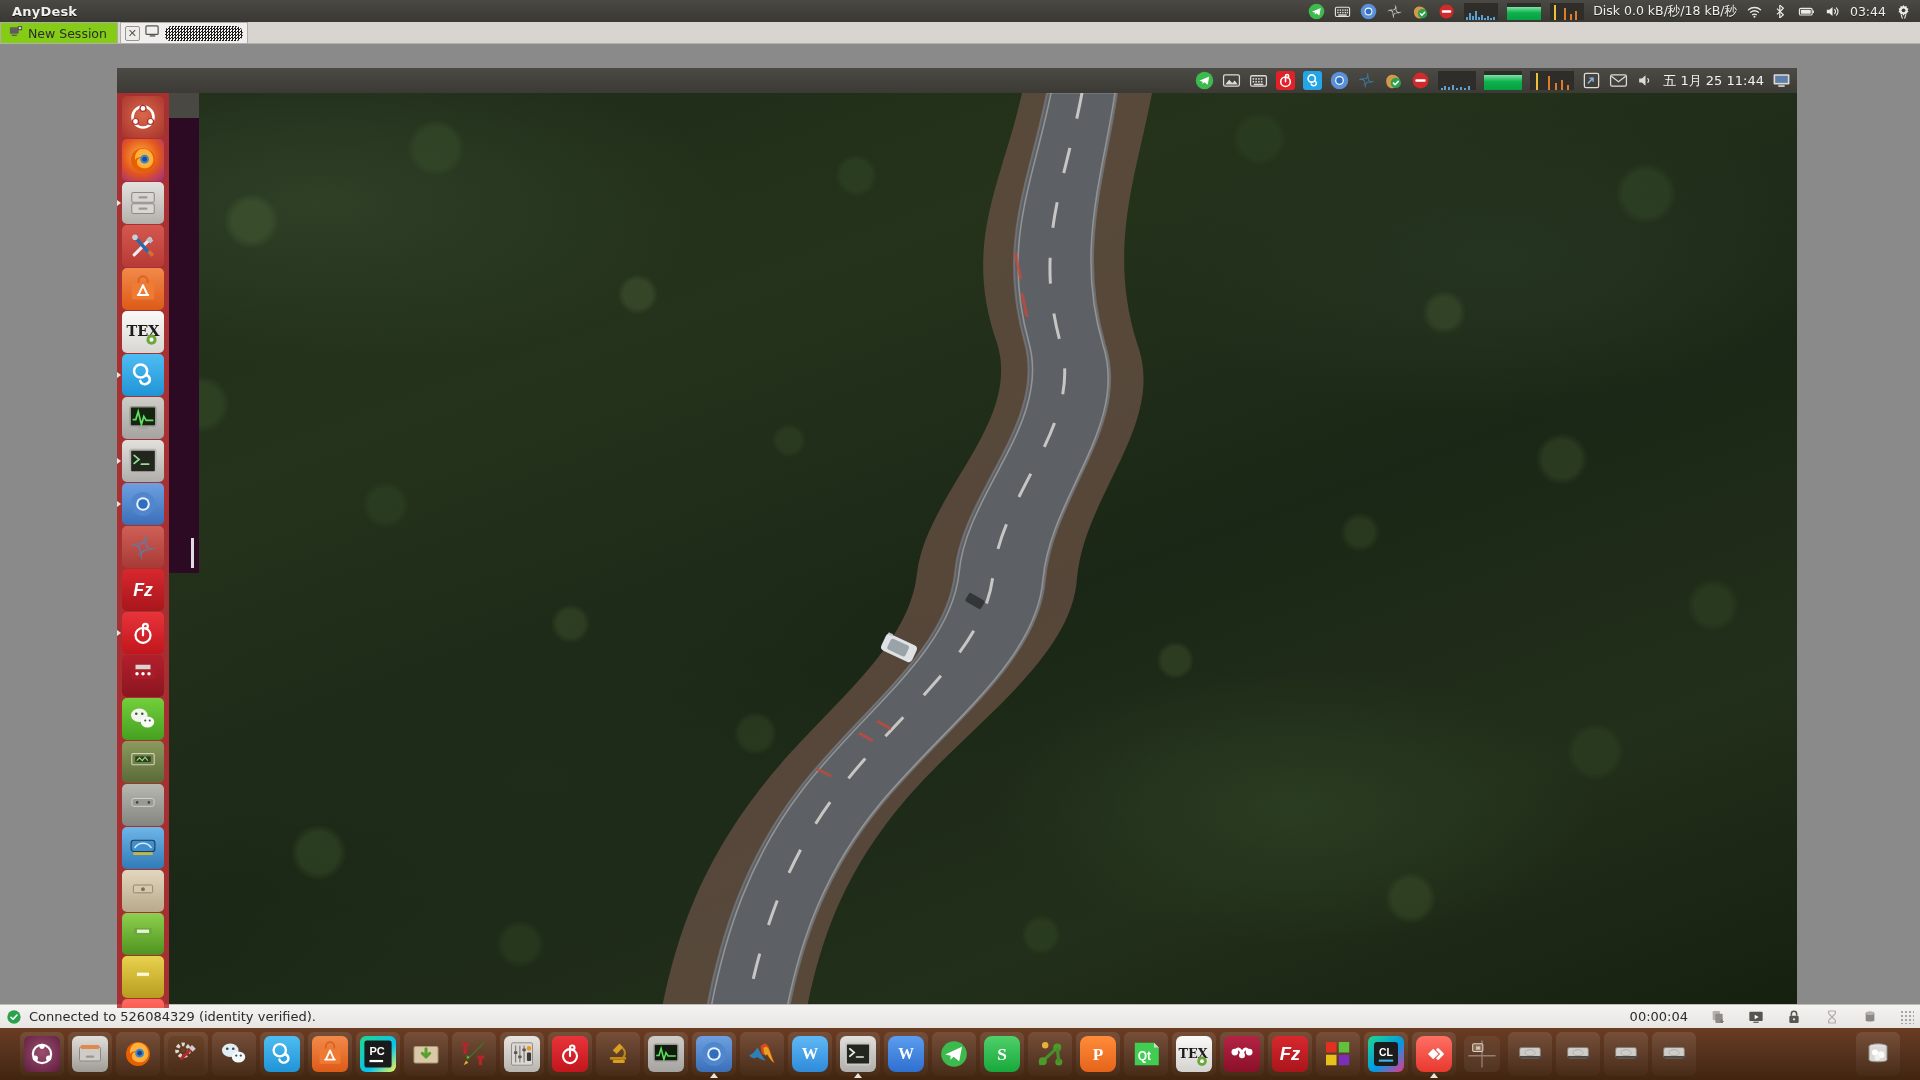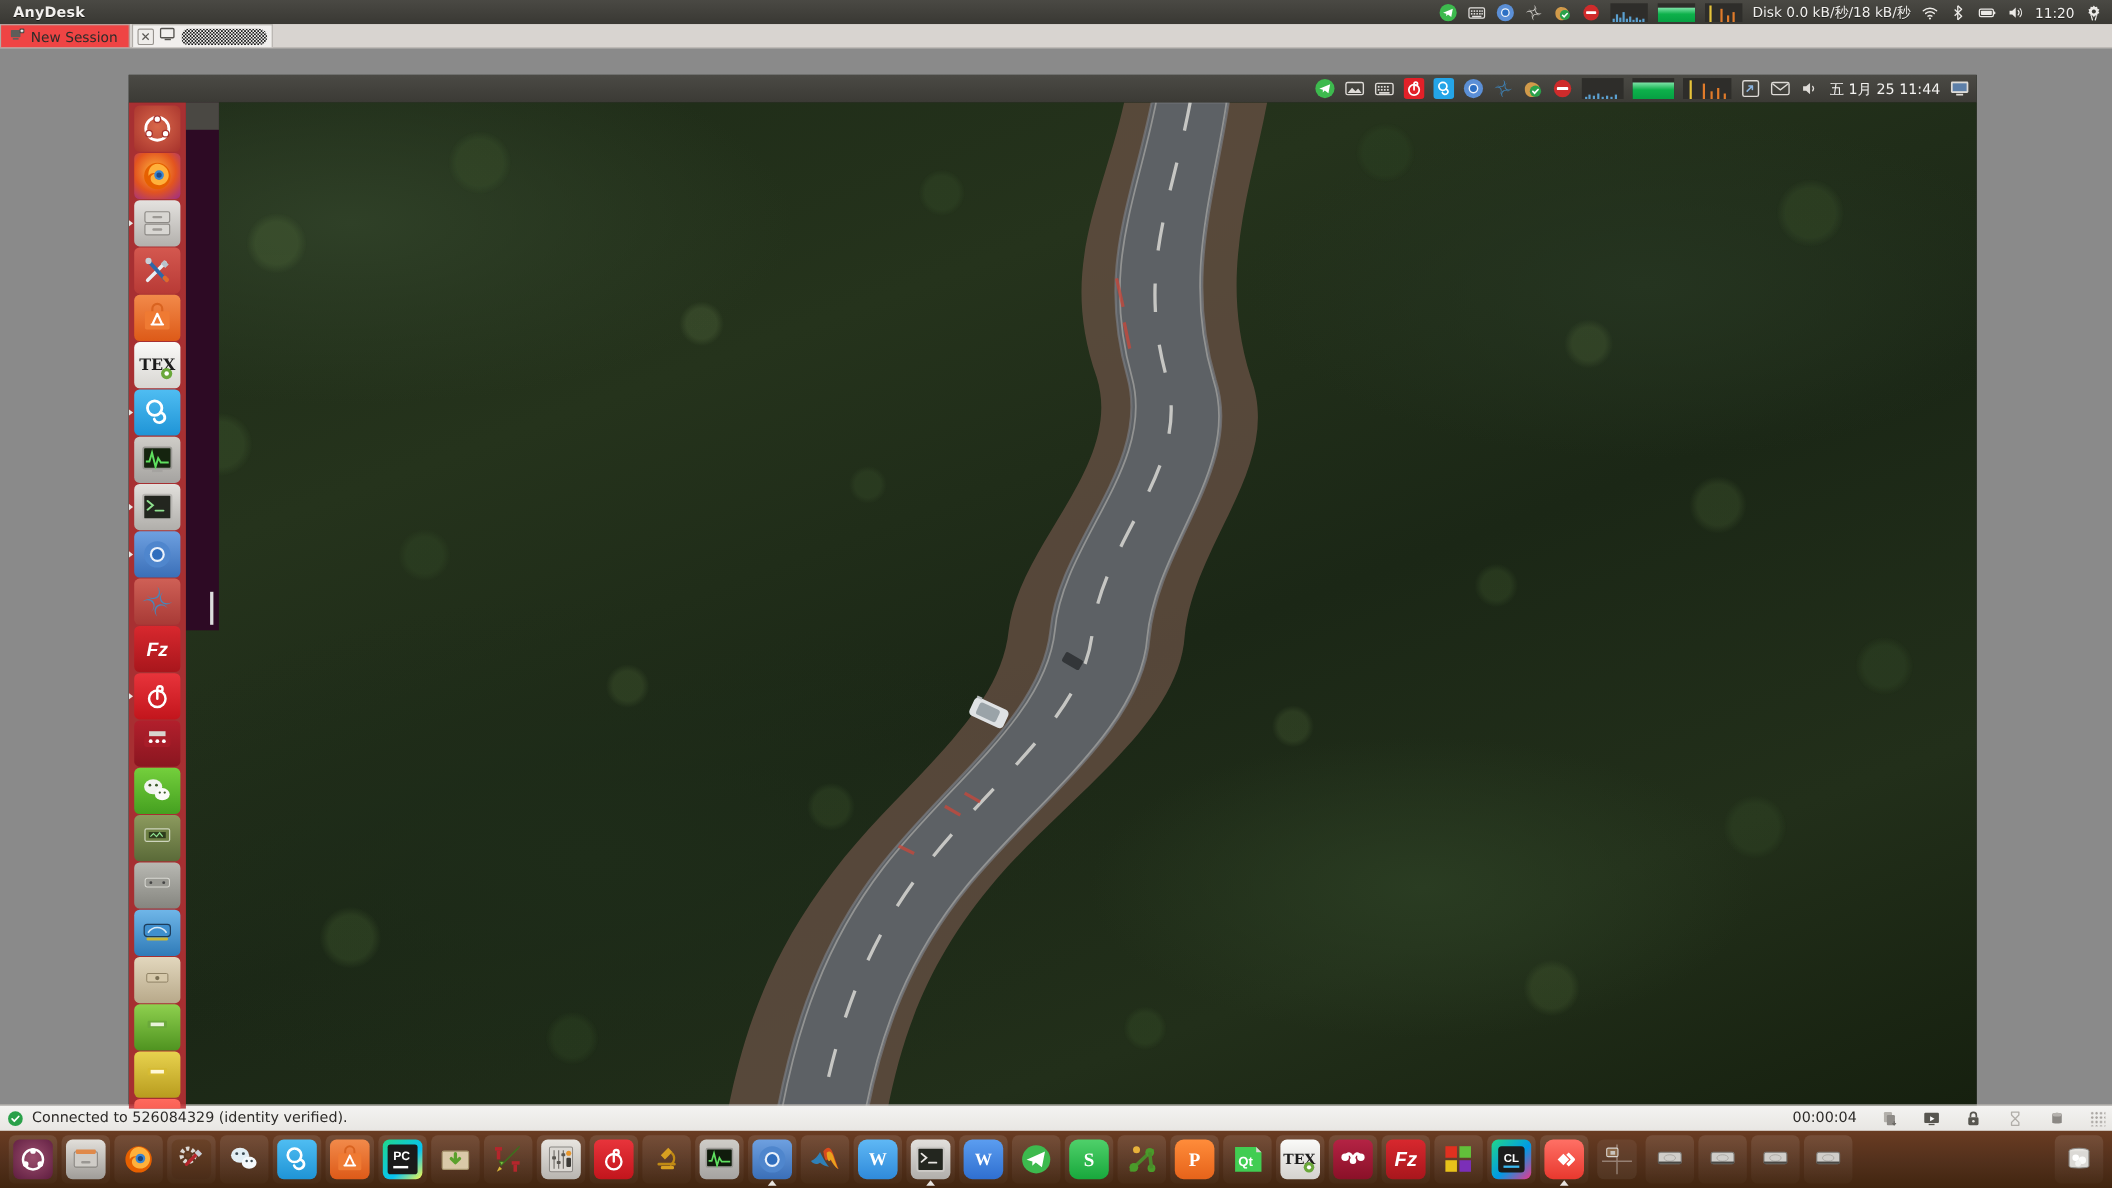--- a/index.html
+++ b/index.html
@@ -65,21 +65,21 @@
     display: flex; align-items: flex-end;
   }
   .tab {
     height: 21px; display: flex; align-items: center; gap: 5px;
     padding: 0 10px 0 8px;
     background: #e7e4e1;
     border: 1px solid #b0aca7; border-bottom: none;
     font-size: 12.5px; color: #2e2c2a;
     margin-right: 2px;
   }
-  .tab.new-session { background: #ef4444; justify-content: center; }
+  .tab.new-session { background: #84cc16; justify-content: center; }
   .tab.session { background: #f1efed; padding: 0 4px 0 4px; }
   .tab-close {
     width: 15px; height: 15px; border: 1px solid #97938e; border-radius: 2px;
     display: flex; align-items: center; justify-content: center;
     background: #efedea; color: #5a5854; font-size: 11px; line-height: 1;
   }
   .redacted {
     width: 78px; height: 15px;
     background-image:
       repeating-conic-gradient(#1b1b1b 0% 25%, #f4f3f1 0% 50%);
@@ -211,21 +211,21 @@
     width: 14px; height: 14px;
     background-image: radial-gradient(circle, #a8a4a0 1px, transparent 1.2px);
     background-size: 4px 4px;
   }
 
   
   .dock {
     position: absolute; bottom: 0; left: 0; width: 1920px; height: 52px;
     background: linear-gradient(#6a3c22, #52301c 55%, #41250f);
     display: flex; align-items: center;
-    padding: 0 6px;
+    padding: 0 18px;
   }
   .dock-item {
     width: 44px; height: 44px; margin: 0 2px;
     border-radius: 6px;
     background: linear-gradient(rgba(255,255,255,.10), rgba(255,255,255,.02));
     display: flex; align-items: center; justify-content: center;
     position: relative; flex: 0 0 auto;
   }
   .dock-item.plain { background: none; }
   .dock-spacer { flex: 1 1 auto; }
@@ -364,21 +364,21 @@
             <rect x="4" y="9.5" width="14" height="5.5" rx="1" fill="#eceae7"></rect>
           </svg>
       </span>
 
       <span class="tray-ico">
         <svg viewBox="0 0 24 24" width="17" height="17">
             <path d="M4 9.5h3.5L12 5.5v13L7.5 14.5H4z" fill="#eceae7"></path>
             <path d="M15 9a4.5 4.5 0 0 1 0 6M17.5 6.8a8 8 0 0 1 0 10.4" stroke="#eceae7" stroke-width="1.5" fill="none" stroke-linecap="round"></path>
           </svg>
       </span>
-      <span class="tray-text">11:20</span>
+      <span class="tray-text">03:44</span>
 
       <span class="tray-ico">
         <svg viewBox="0 0 24 24" width="17" height="17">
             <path d="M12 2.8l1.6 2.1 2.6-.6.5 2.6 2.4 1.1-1.3 2.3 1.3 2.3-2.4 1.1-.5 2.6-2.6-.6L12 18l-1.6-2.3-2.6.6-.5-2.6-2.4-1.1 1.3-2.3L5 8l2.4-1.1.5-2.6 2.6.6z" fill="#eceae7"></path>
             <circle cx="12" cy="10.4" r="2.6" fill="#3b3a35"></circle>
             <path d="M9 17l1.2 4.4M15 17l-1.2 4.4" stroke="#eceae7" stroke-width="1.6" stroke-linecap="round"></path>
           </svg>
       </span>
     </div>
   </div>

